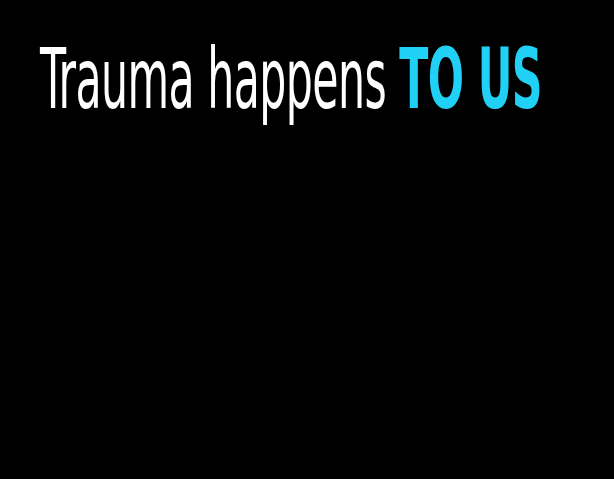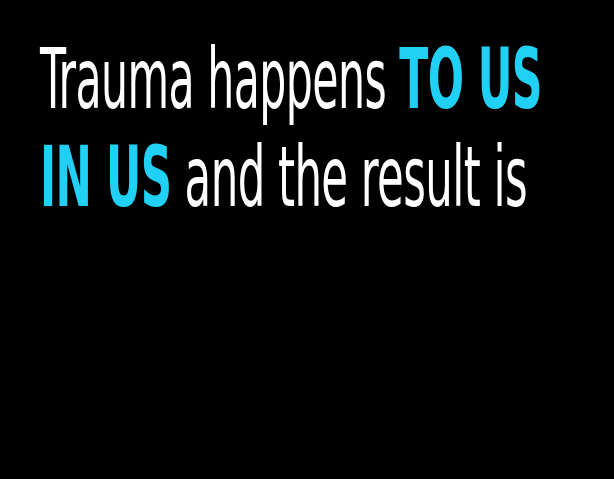--- a/index.html
+++ b/index.html
@@ -75,22 +75,17 @@
 
   <div id="quote-block">
 
     <div class="quote-line" id="line-1">
       <span class="squeeze" style="transform: scaleX(0.564779);">
         <span class="seg seg-white" style="color: rgb(255, 255, 255);">Trauma happens </span><span class="seg seg-accent" style="color: rgb(32, 208, 245);">TO US</span>
       </span>
     </div>
 
 
-    <div class="quote-line" id="line-3">
-      <span class="squeeze" style="transform: scaleX(0.575225);">
-        <span class="seg seg-accent" style="color: rgb(32, 208, 245);">IN US</span><span class="seg seg-white" style="color: rgb(255, 255, 255);"> and the result is</span>
-      </span>
-    </div>
 
 
   </div>
 
 </div>
 
 </body></html>

